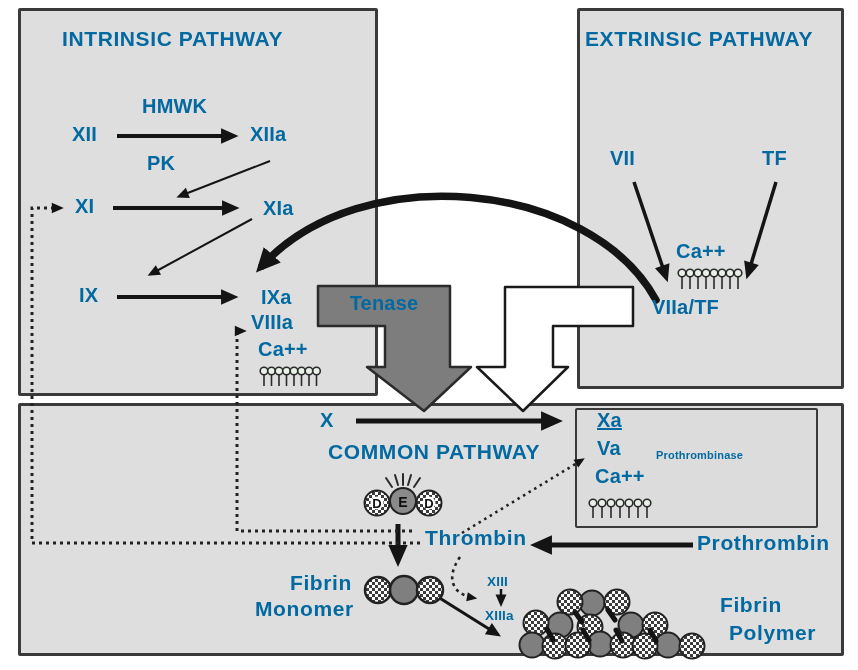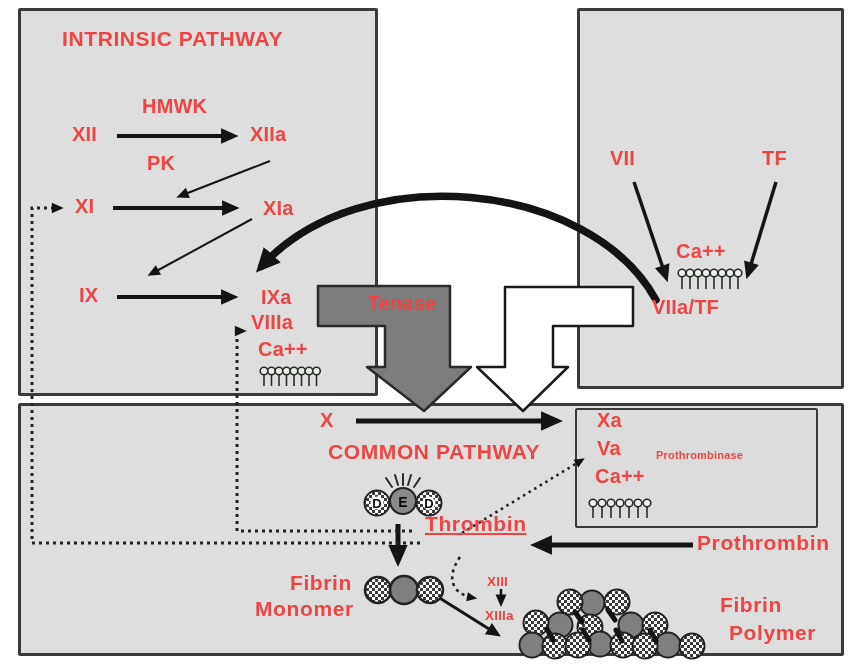--- a/index.html
+++ b/index.html
@@ -7,21 +7,21 @@
     position:relative;width:858px;height:670px;background:#ffffff;overflow:hidden;
     font-family:"Liberation Sans",sans-serif;
   }
   .box{position:absolute;background:#dedede;border:3px solid #3a3a3a;border-radius:2px;box-sizing:border-box;}
   .box.intrinsic{left:18px;top:8px;width:360px;height:388px;}
   .box.extrinsic{left:577px;top:8px;width:267px;height:381px;}
   .box.common{left:18px;top:403px;width:826px;height:253px;}
   .box.prothrombinase{left:575px;top:408px;width:243px;height:120px;background:#dcdcdc;border-width:2.5px;}
   svg.overlay{position:absolute;left:0;top:0;}
   .label{
-    position:absolute;font-weight:bold;color:#ef4444;white-space:nowrap;line-height:1;
+    position:absolute;font-weight:bold;color:#0369a1;white-space:nowrap;line-height:1;
     letter-spacing:0.2px;
   }
   .t21{font-size:21px;letter-spacing:0.6px;}
   .t20{font-size:20px;}
   .t17{font-size:11px;}
   .t13{font-size:13.5px;}
   .center{text-align:center;}
 </style>
 </head>
 <body>
@@ -189,48 +189,49 @@
         <line x1="575" y1="612" x2="582" y2="622"></line>
         <line x1="583" y1="630" x2="589" y2="640"></line>
         <line x1="608" y1="610" x2="615" y2="620"></line>
         <line x1="616" y1="630" x2="622" y2="641"></line>
         <line x1="650" y1="630" x2="656" y2="641"></line>
       </g>
     </g>
   </svg>
 
   <div class="label t21" style="left:62px;top:28px;">INTRINSIC PATHWAY</div>
+  <div class="label t21" style="left:585px;top:28px;">EXTRINSIC PATHWAY</div>
 
   <div class="label t20" style="left:142px;top:96px;">HMWK</div>
   <div class="label t20" style="left:72px;top:124px;">XII</div>
   <div class="label t20" style="left:250px;top:124px;">XIIa</div>
   <div class="label t20" style="left:147px;top:153px;">PK</div>
   <div class="label t20" style="left:75px;top:196px;">XI</div>
   <div class="label t20" style="left:263px;top:198px;">XIa</div>
   <div class="label t20" style="left:79px;top:285px;">IX</div>
   <div class="label t20" style="left:261px;top:287px;">IXa</div>
   <div class="label t20" style="left:251px;top:312px;">VIIIa</div>
   <div class="label t20" style="left:258px;top:339px;">Ca++</div>
 
   <div class="label t20" style="left:610px;top:148px;">VII</div>
   <div class="label t20" style="left:762px;top:148px;">TF</div>
   <div class="label t20" style="left:676px;top:241px;">Ca++</div>
   <div class="label t20" style="left:652px;top:297px;">VIIa/TF</div>
 
-  <div class="label t20 center" style="left:318px;top:293px;width:132px;padding-left:18px;">Tenase</div>
+  <div class="label t20 center" style="left:318px;top:293px;width:132px;">Tenase</div>
 
   <div class="label t20" style="left:320px;top:410px;">X</div>
   <div class="label t21" style="left:328px;top:441px;">COMMON PATHWAY</div>
-  <div class="label t20" style="left:597px;top:410px;">Xa</div>
+  <div class="label t20" style="left:597px;top:410px;text-decoration:underline;">Xa</div>
   <div class="label t20" style="left:597px;top:438px;">Va</div>
   <div class="label t20" style="left:595px;top:466px;">Ca++</div>
   <div class="label t17" style="left:656px;top:450px;">Prothrombinase</div>
 
   <div class="label t21" style="left:697px;top:532px;">Prothrombin</div>
-  <div class="label t21" style="left:425px;top:513px;text-decoration:underline;">Thrombin</div>
+  <div class="label t21" style="left:425px;top:527px;">Thrombin</div>
 
   <div class="label t21" style="left:290px;top:572px;">Fibrin</div>
   <div class="label t21" style="left:255px;top:598px;">Monomer</div>
 
   <div class="label t13" style="left:487px;top:569px;margin-top:6px;">XIII</div>
   <div class="label t13" style="left:485px;top:609px;">XIIIa</div>
 
   <div class="label t21" style="left:720px;top:594px;">Fibrin</div>
   <div class="label t21" style="left:720px;top:622px;margin-left:9px;">Polymer</div>
 

